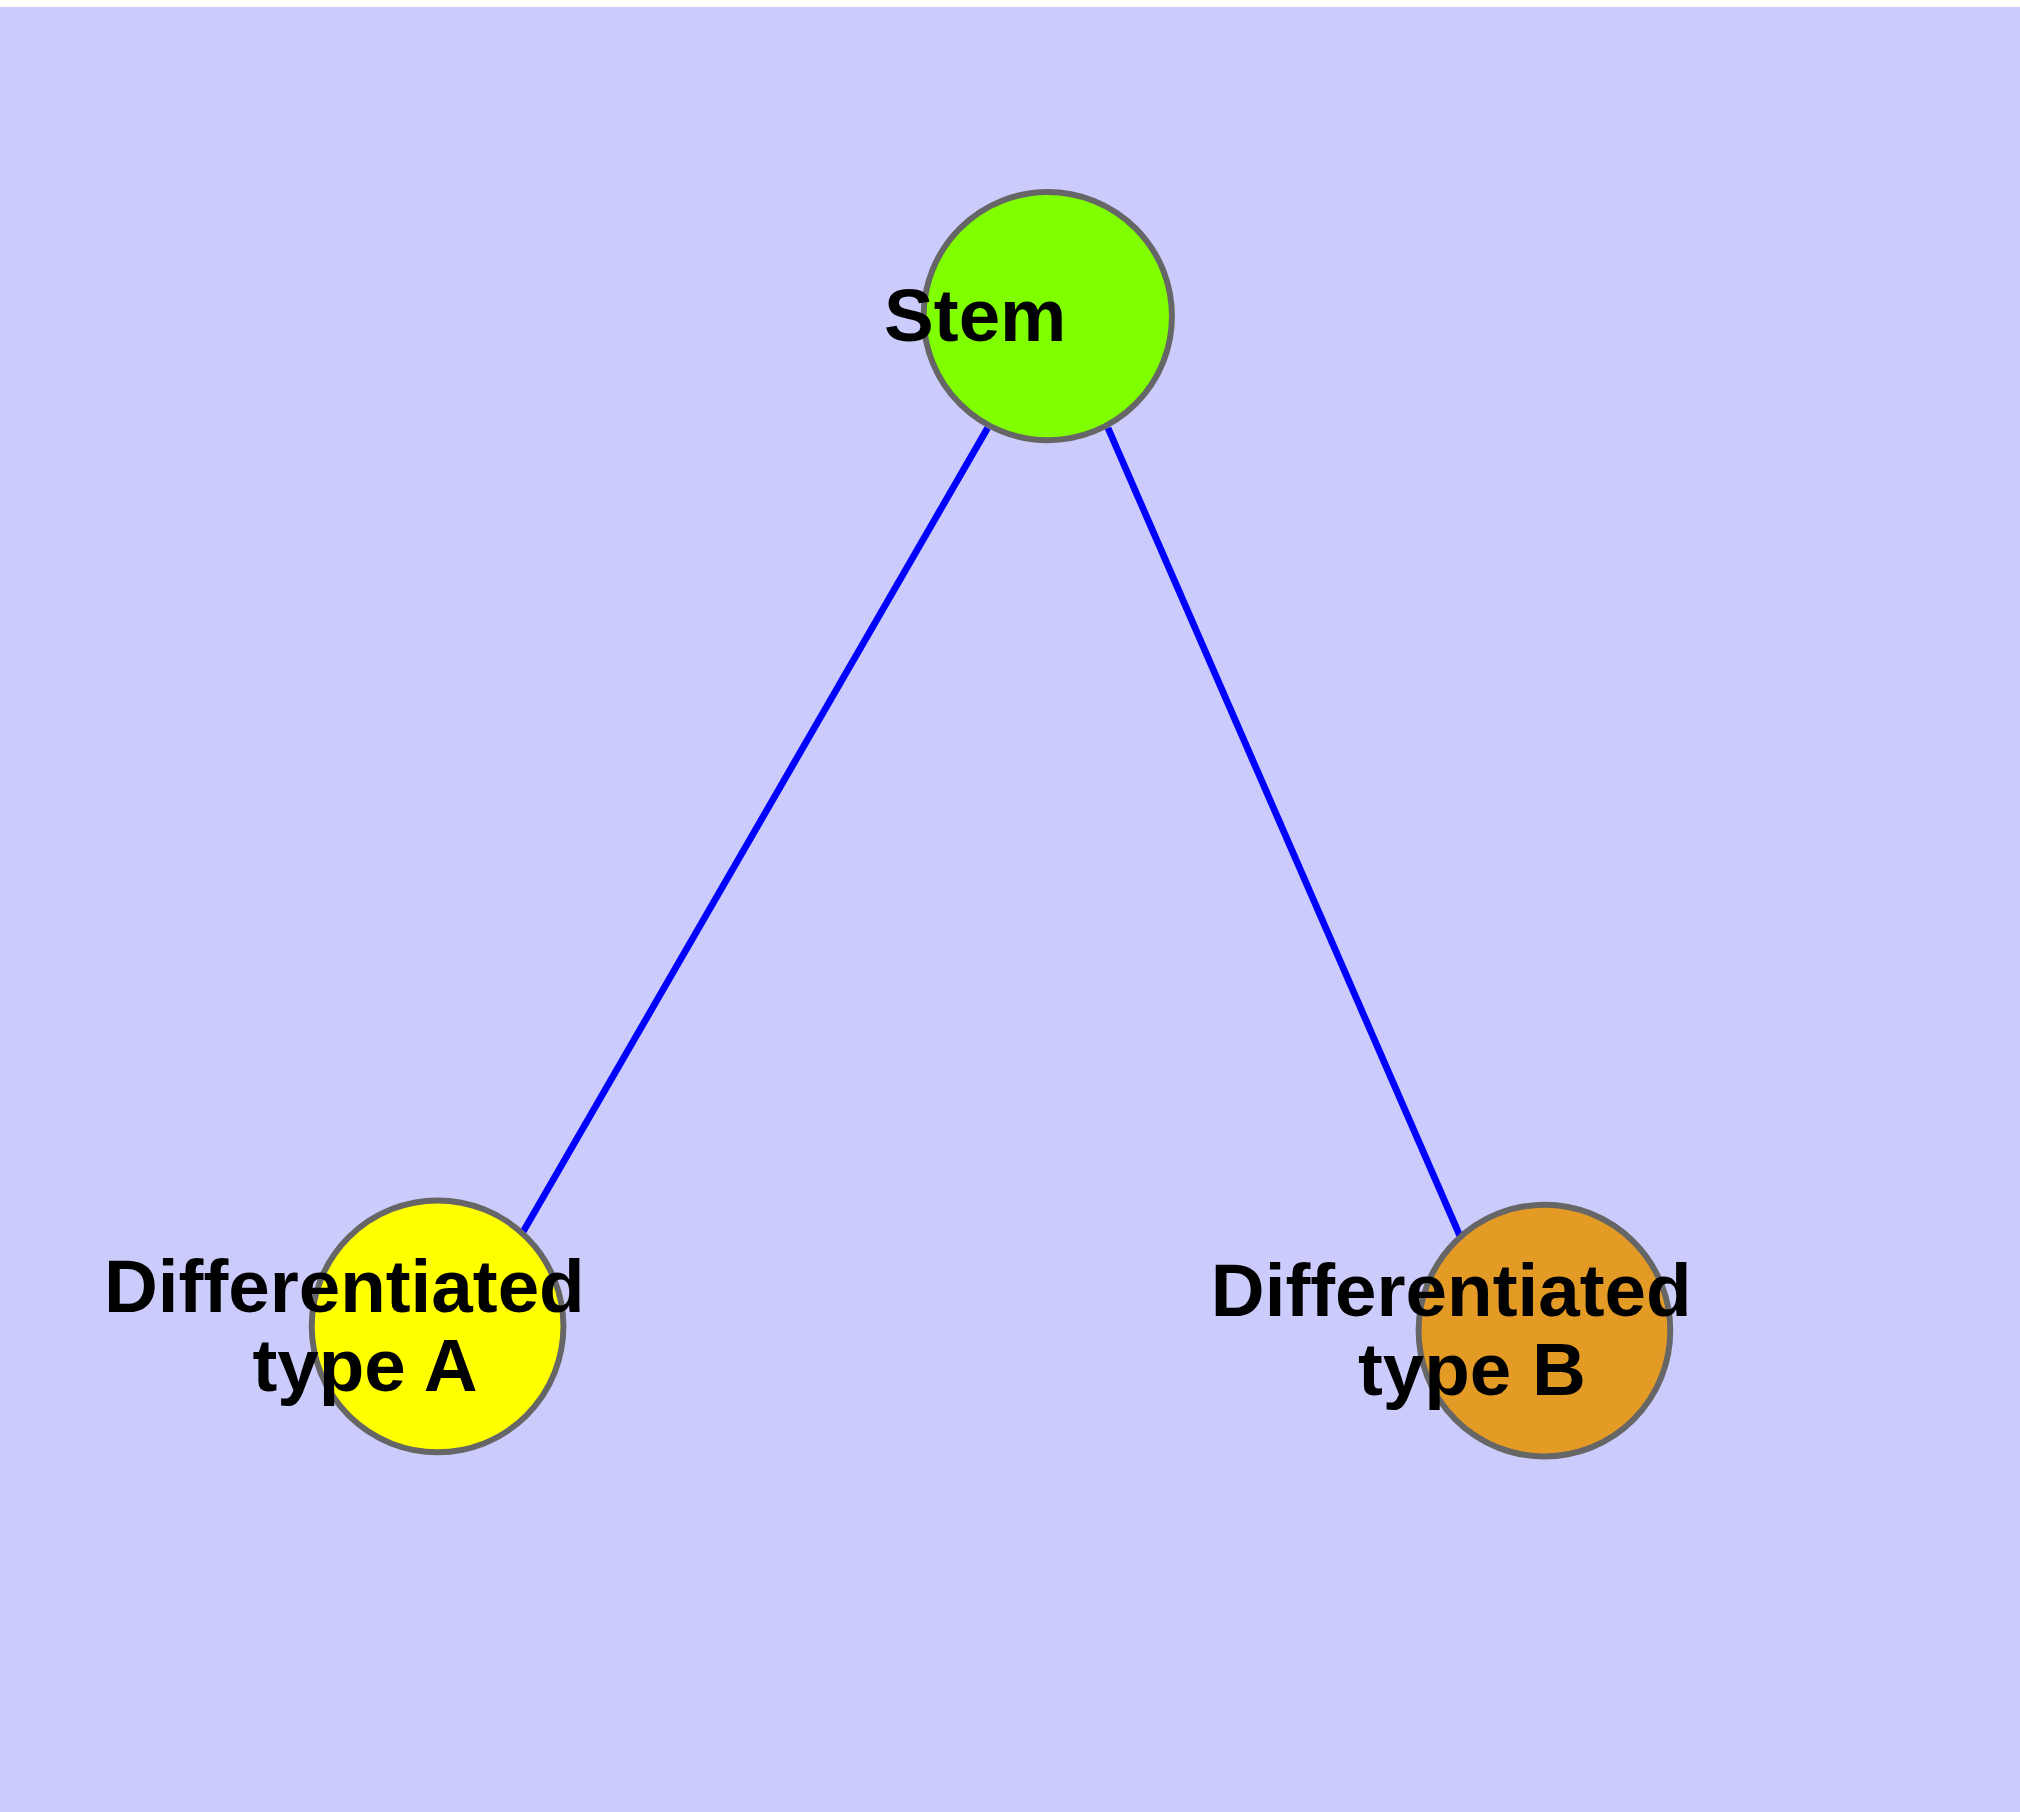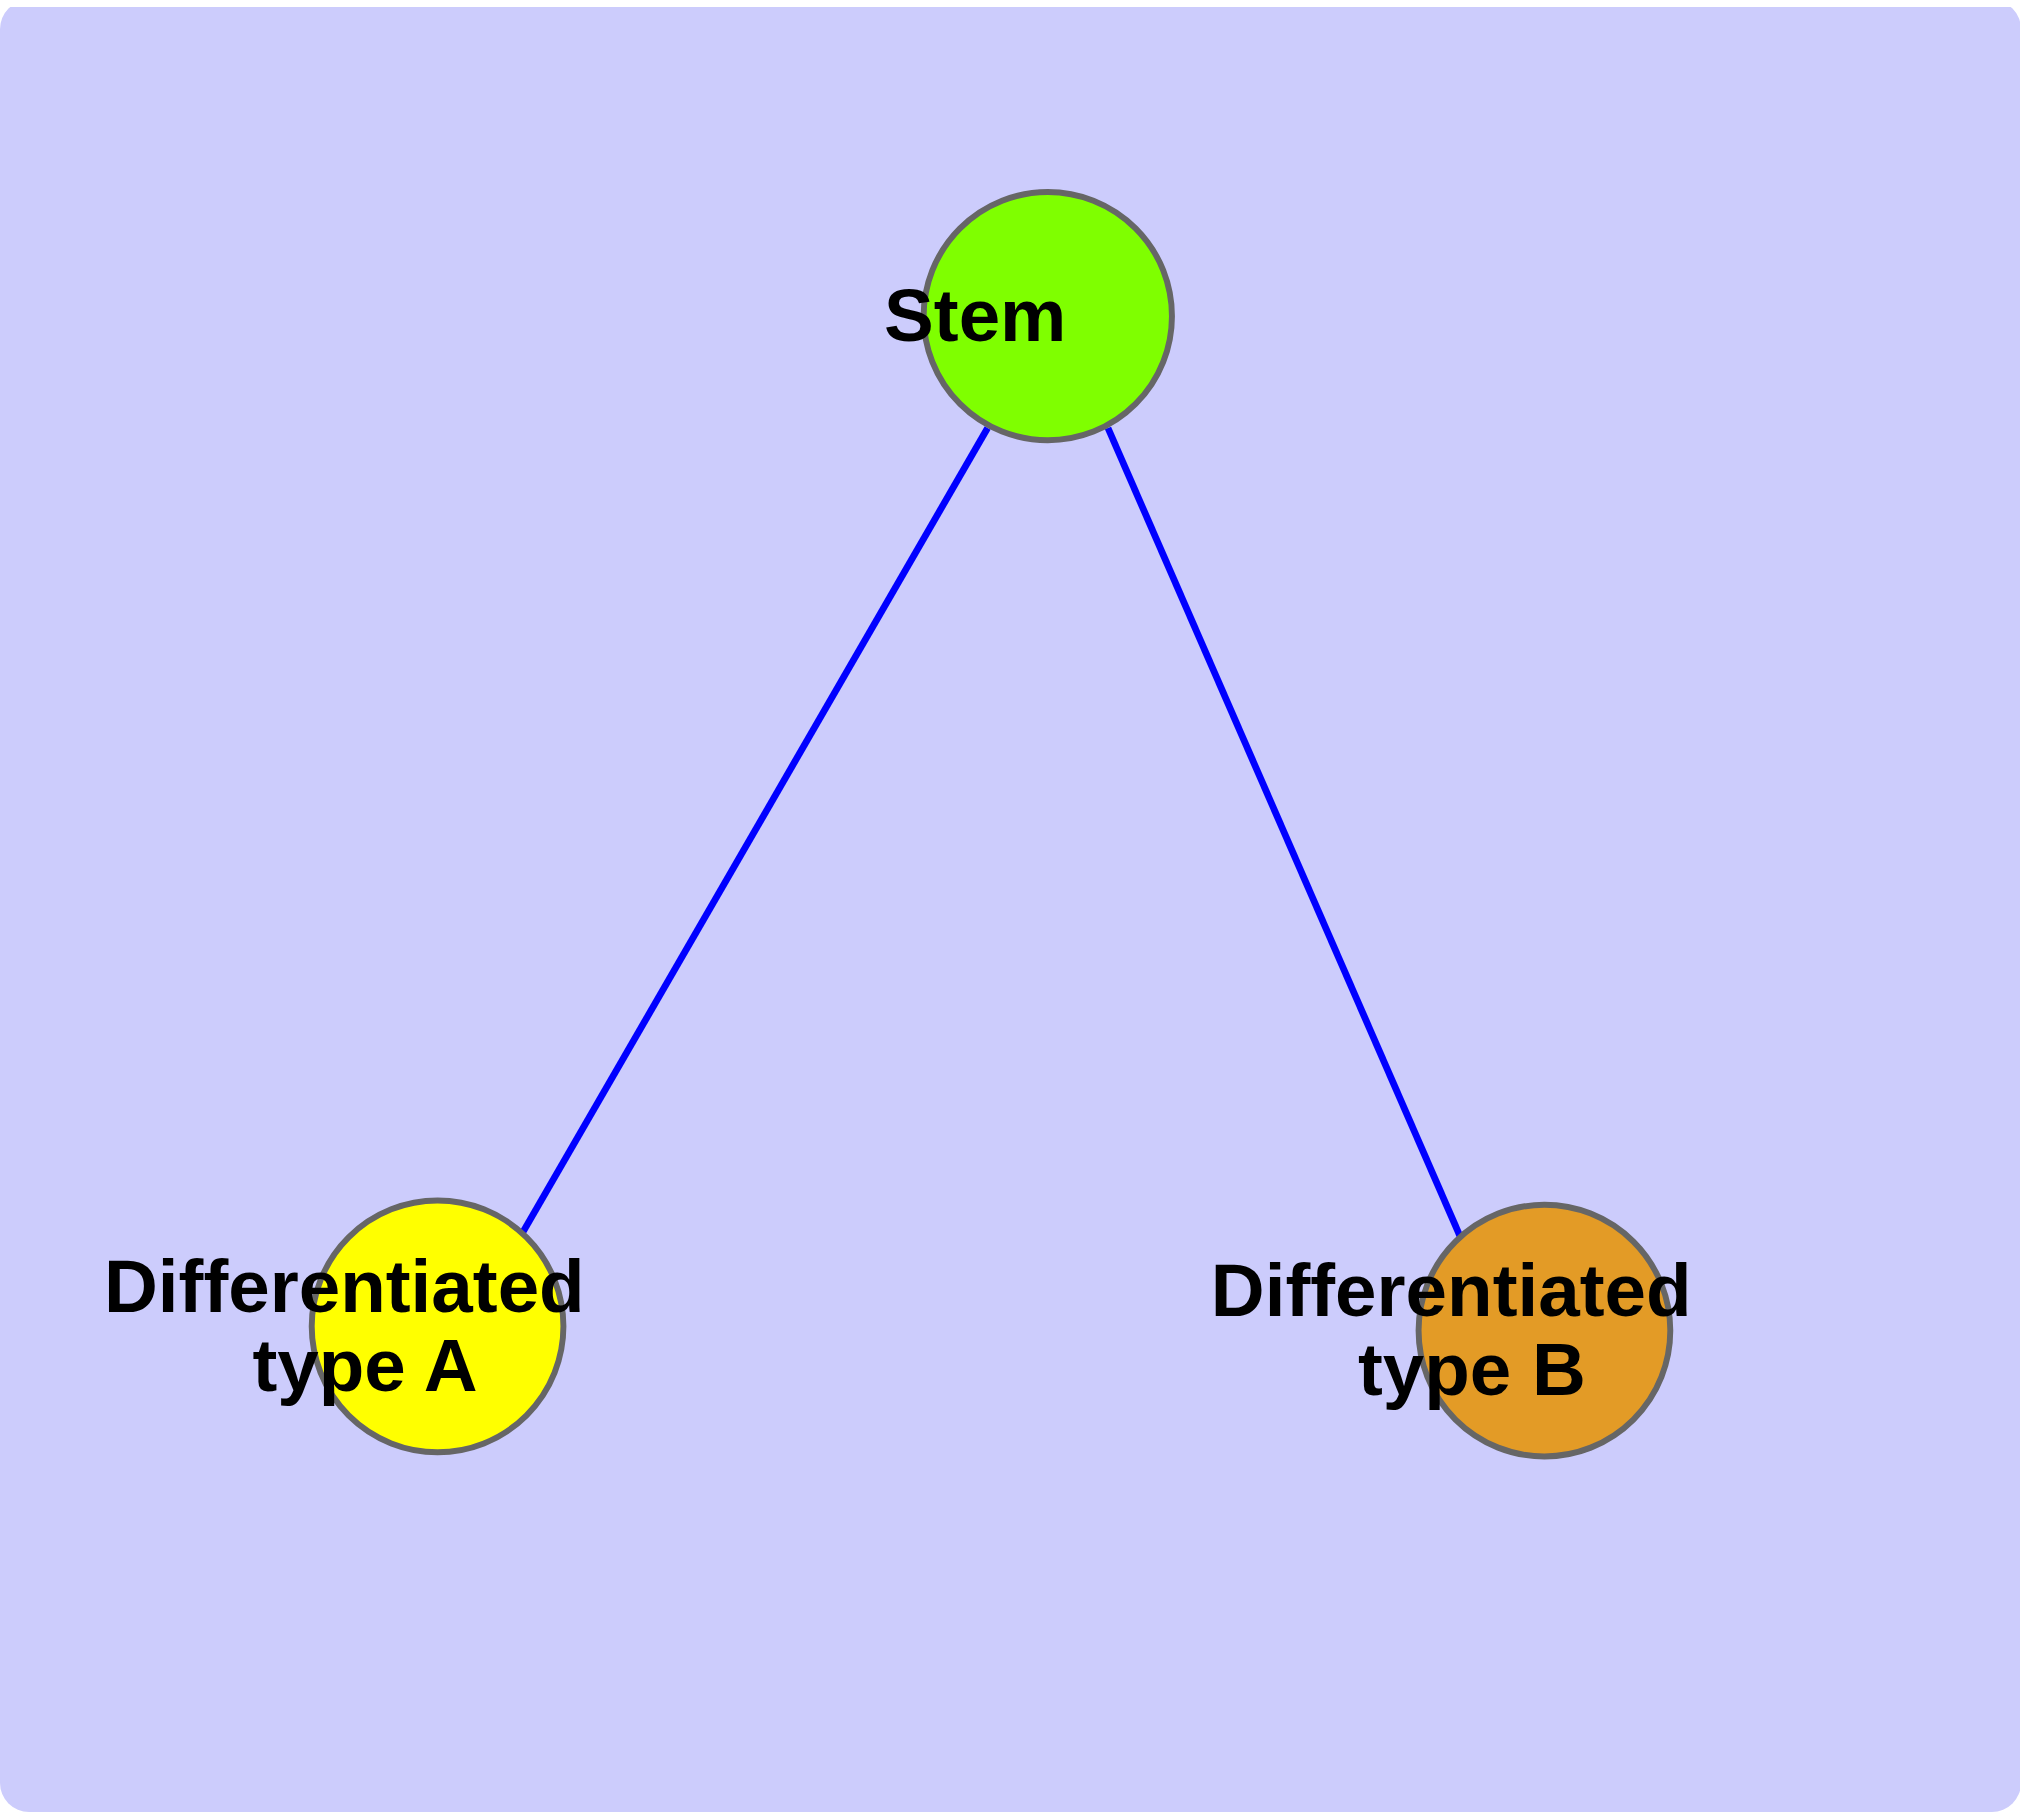--- a/index.html
+++ b/index.html
@@ -8,21 +8,20 @@
     padding: 0;
     background: #ffffff;
   }
   #canvas {
     position: relative;
     width: 2021px;
     height: 1812px;
     overflow: hidden;
     background: #ffffff;
     font-family: "Liberation Sans", sans-serif;
-    border-radius: 29px;
   }
   #plot-bg {
     position: absolute;
     left: 0;
     top: 6.8px;
     width: 2021px;
     height: 1805px;
   }
   #graph-svg {
     position: absolute;

